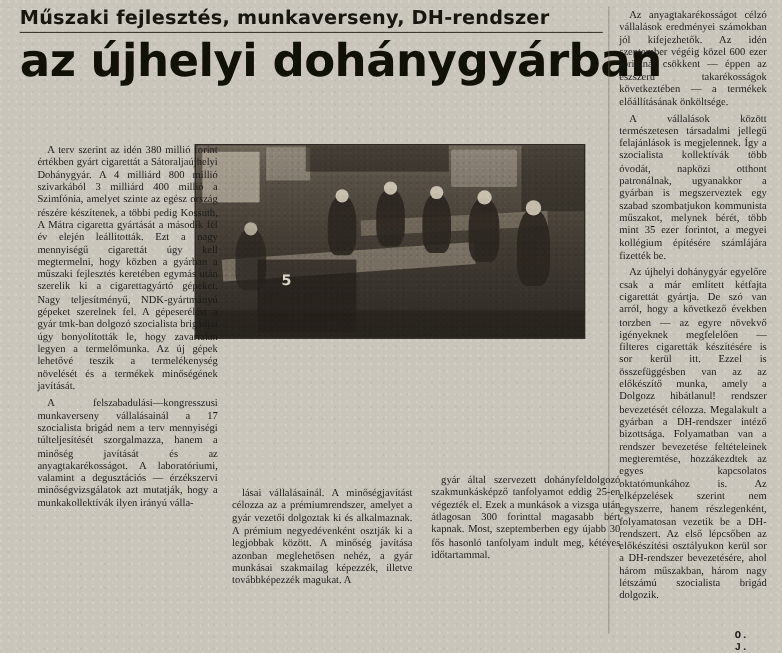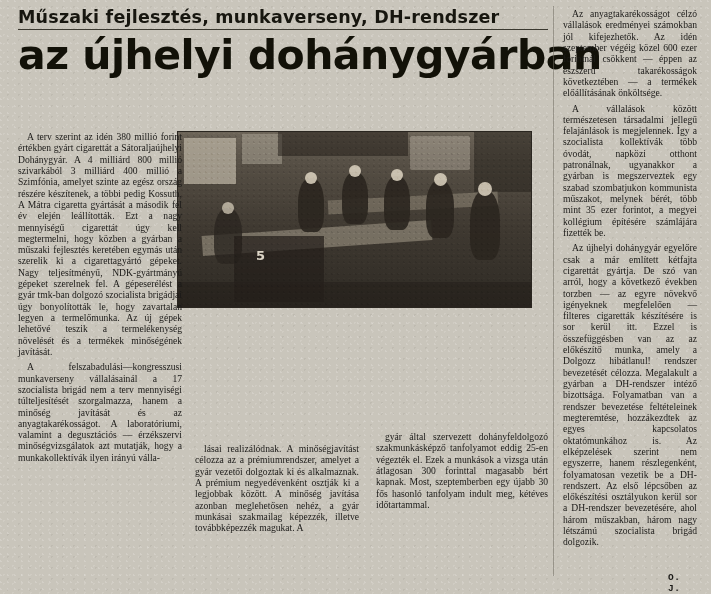--- a/index.html
+++ b/index.html
@@ -97,20 +97,21 @@
     width: 530px;
     height: 455px;
   }
   .col {
     position: absolute;
     top: 0;
     font-size: 9.6px;
     line-height: 1.18;
     text-align: justify;
     hyphens: auto;
+    margin-left: 16px;
     -webkit-hyphens: auto;
   }
   .col p { margin: 0 0 4px 0; text-indent: 9px; }
   .col-1 { left: 0; width: 164px; }
   .col-2 { left: 177px; width: 164px; top: 312px; }
   .col-3 { left: 358px; width: 172px; top: 300px; }
 
   
   .photo {
     position: absolute;
@@ -262,21 +263,21 @@
       </div>
     </div>
 
 
     <div class="body-area">
       <div class="col col-1">
         <p>A terv szerint az idén 380 millió forint értékben gyárt cigarettát a Sátoraljaújhelyi Dohánygyár. A 4 milliárd 800 millió szivarkából 3 milliárd 400 millió a Szimfónia, amelyet szinte az egész ország részére készítenek, a többi pedig Kossuth, A Mátra cigaretta gyártását a második fél év elején leállították. Ezt a nagy mennyiségű cigarettát úgy kell megtermelni, hogy közben a gyárban a műszaki fejlesztés keretében egymás után szerelik ki a cigarettagyártó gépeket. Nagy teljesítményű, NDK-gyártmányú gépeket szerelnek fel. A gépeserélést a gyár tmk-ban dolgozó szocialista brigádjai úgy bonyolították le, hogy zavartalan legyen a termelőmunka. Az új gépek lehetővé teszik a termelékenység növelését és a termékek minőségének javítását.</p>
         <p>A felszabadulási—kongresszusi munkaverseny vállalásainál a 17 szocialista brigád nem a terv mennyiségi túlteljesítését szorgalmazza, hanem a minőség javítását és az anyagtakarékosságot. A laboratóriumi, valamint a degusztációs — érzékszervi minőségvizsgálatok azt mutatják, hogy a munkakollektívák ilyen irányú válla-</p>
       </div>
       <div class="col col-2">
-        <p>lásai realizálódnak. A minőségjavítást célozza az a prémiumrendszer, amelyet a gyár vezetői dolgoztak ki és alkalmaznak. A prémium negyedévenként osztják ki a legjobbak között. A minőség javítása azonban meglehetősen nehéz, a gyár munkásai szakmailag képezzék, illetve továbbképezzék magukat. A</p>
+        <p>lásai vállalásainál. A minőségjavítást célozza az a prémiumrendszer, amelyet a gyár vezetői dolgoztak ki és alkalmaznak. A prémium negyedévenként osztják ki a legjobbak között. A minőség javítása azonban meglehetősen nehéz, a gyár munkásai szakmailag képezzék, illetve továbbképezzék magukat. A</p>
       </div>
       <div class="col col-3">
         <p>gyár által szervezett dohányfeldolgozó szakmunkásképző tanfolyamot eddig 25-en végezték el. Ezek a munkások a vizsga után átlagosan 300 forinttal magasabb bért kapnak. Most, szeptemberben egy újabb 30 fős hasonló tanfolyam indult meg, kétéves időtartammal.</p>
       </div>
     </div>
 
     <div class="right-col">
       <p class="first">Az anyagtakarékosságot célzó vállalások eredményei számokban jól kifejezhetők. Az idén szeptember végéig közel 600 ezer forintnál csökkent — éppen az észszerű takarékosságok következtében — a termékek előállításának önköltsége.</p>
       <p>A vállalások között természetesen társadalmi jellegű felajánlások is megjelennek. Így a szocialista kollektívák több óvodát, napközi otthont patronálnak, ugyanakkor a gyárban is megszerveztek egy szabad szombatjukon kommunista műszakot, melynek bérét, több mint 35 ezer forintot, a megyei kollégium építésére számlájára fizették be.</p>
       <p>Az újhelyi dohánygyár egyelőre csak a már említett kétfajta cigarettát gyártja. De szó van arról, hogy a következő években torzben — az egyre növekvő igényeknek megfelelően — filteres cigaretták készítésére is sor kerül itt. Ezzel is összefüggésben van az az előkészítő munka, amely a Dolgozz hibátlanul! rendszer bevezetését célozza. Megalakult a gyárban a DH-rendszer intéző bizottsága. Folyamatban van a rendszer bevezetése feltételeinek megteremtése, hozzákezdtek az egyes kapcsolatos oktatómunkához is. Az elképzelések szerint nem egyszerre, hanem részlegenként, folyamatosan vezetik be a DH-rendszert. Az első lépcsőben az előkészítési osztályukon kerül sor a DH-rendszer bevezetésére, ahol három műszakban, három nagy létszámú szocialista brigád dolgozik.</p>

